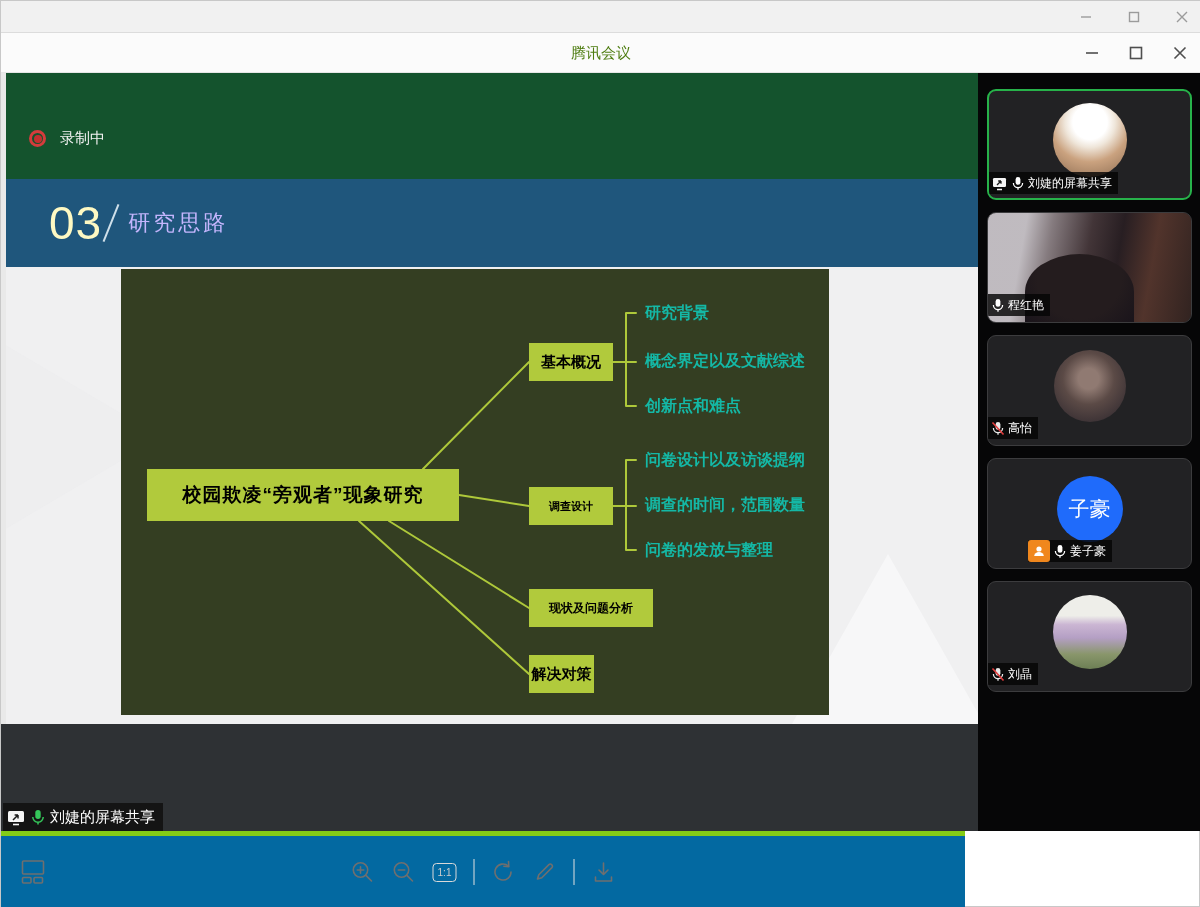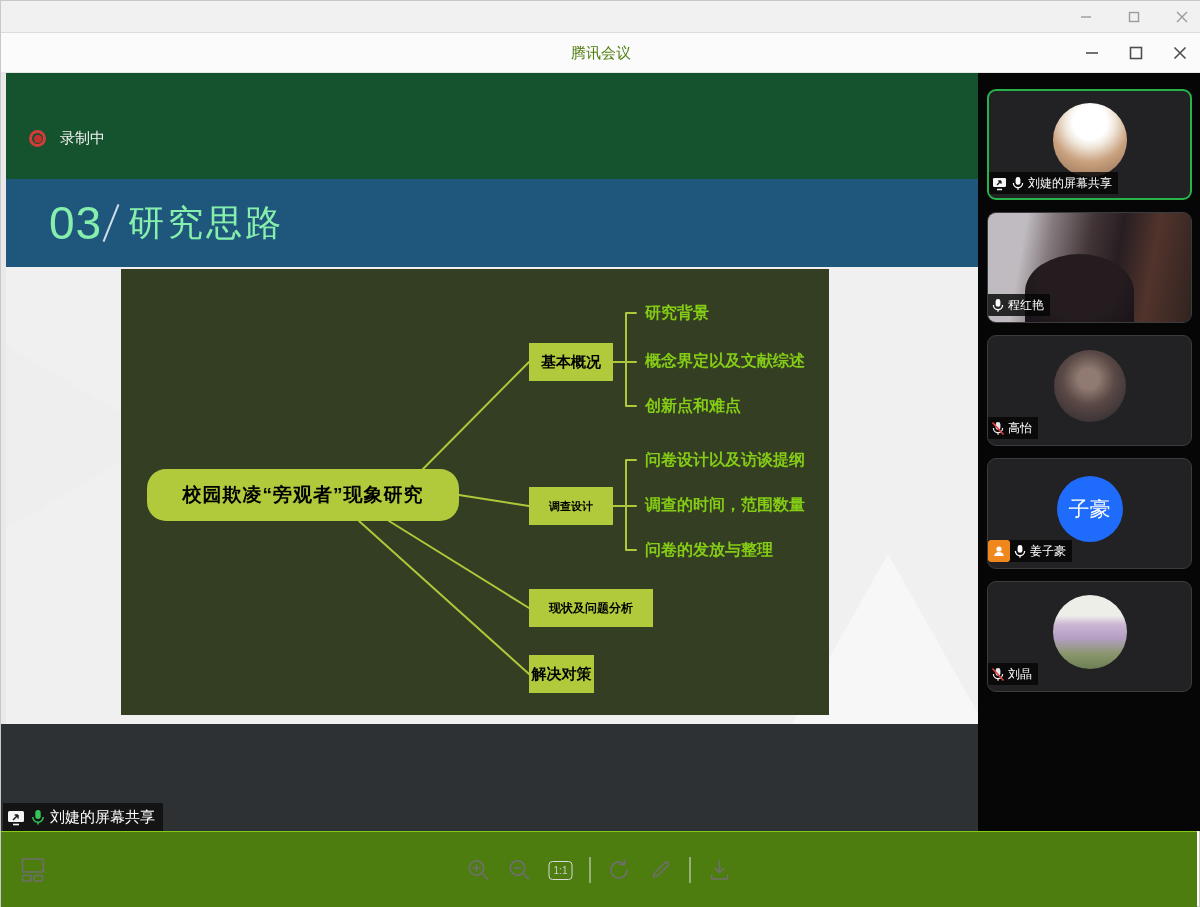--- a/index.html
+++ b/index.html
@@ -20,37 +20,37 @@
   
   .share-area { position:absolute; left:0; top:72px; width:977px; height:758px; background:#2b2b2b; }
   .share-left-edge { position:absolute; left:0; top:0; width:5px; height:651px; background:#e9e9e9; z-index:5; }
   .band-top { position:absolute; left:0; top:0; width:977px; height:106px; background:#14532d; }
   .record-pill { position:absolute; left:28px; top:56px; display:flex; align-items:center; gap:14px; }
   .record-dot { width:17px; height:17px; border-radius:50%; border:3px solid #d43c3c; display:flex; align-items:center; justify-content:center; }
   .record-dot i { width:8px; height:8px; border-radius:50%; background:#c42f2f; }
   .record-text { color:#f2f2f2; font-size:15px; }
 
   .band-blue { position:absolute; left:0; top:106px; width:977px; height:88px; background:#1f567c; display:flex; align-items:center; }
-  .slide-no { color:#86efac; font-size:46px; font-weight:400; margin-left:48px; letter-spacing:1px; }
+  .slide-no { color:#fef9c3; font-size:46px; font-weight:400; margin-left:48px; letter-spacing:1px; }
   .slide-slash { width:2px; height:40px; background:#cfe0ea; transform:rotate(22deg); margin:0 16px 0 8px; }
-  .slide-title { color:#86efac; font-size:36px; font-weight:500; letter-spacing:3px; }
+  .slide-title { color:#c4b5fd; font-size:22px; font-weight:500; letter-spacing:3px; }
 
   .slide-body { position:absolute; left:0; top:194px; width:977px; height:457px; background:#f0f0f1; overflow:hidden; }
   .deco-tri1 { position:absolute; right:-40px; bottom:-60px; width:260px; height:230px; background:#f7f7f8; clip-path:polygon(50% 0,100% 100%,0 100%); }
   .deco-tri2 { position:absolute; left:-60px; top:40px; width:220px; height:260px; background:#ececee; clip-path:polygon(0 0,100% 50%,0 100%); opacity:.5; }
 
   .mindmap { position:absolute; left:120px; top:2px; width:708px; height:446px; background:#343e22; }
   .mindmap svg.lines { position:absolute; left:0; top:0; }
   .mm-box { position:absolute; background:#b1ca3c; color:#000000; font-weight:bold; display:flex; align-items:center; justify-content:center; }
-  .mm-root { left:26px; top:200px; width:312px; height:52px; font-size:19px; letter-spacing:1px;border-radius:19px; }
+  .mm-root { left:26px; top:200px; width:312px; height:52px; font-size:19px; letter-spacing:1px; }
   .mm-b1 { left:408px; top:74px;  width:84px;  height:38px; font-size:15px; }
   .mm-b2 { left:408px; top:218px; width:84px;  height:38px; font-size:11px; }
   .mm-b3 { left:408px; top:320px; width:124px; height:38px; font-size:12px; }
   .mm-b4 { left:408px; top:386px; width:65px;  height:38px; font-size:15px; }
-  .mm-leaf { position:absolute; left:524px; color:#84cc16; font-weight:bold; font-size:16px; white-space:nowrap; }
+  .mm-leaf { position:absolute; left:524px; color:#14b8a6; font-weight:bold; font-size:16px; white-space:nowrap; }
 
   .band-bottom { position:absolute; left:0; top:651px; width:977px; height:107px; background:#2e3134; }
   .presenter-label { position:absolute; left:2px; bottom:0; background:#141414; color:#fff; font-size:15px; display:flex; align-items:center; gap:4px; padding:4px 8px 4px 4px; height:28px; }
 
   
   .sidebar { position:absolute; left:977px; top:72px; width:223px; height:758px; background:#060607; padding:16px 9px 0 9px; display:flex; flex-direction:column; gap:12px; }
   .tile { position:relative; width:205px; height:111px; background:#222224; border:1px solid #3c3c3e; border-radius:9px; overflow:hidden; }
   .tile.active { border:2px solid #27b24a; }
   .tile-label { position:absolute; left:0; bottom:6px; background:rgba(5,5,5,.82); color:#fff; font-size:12px; display:flex; align-items:center; gap:3px; padding:2px 6px 2px 3px; height:22px; }
   .tile.active .tile-label { bottom:4px; }
@@ -59,21 +59,21 @@
   .avatar.girl   { width:72px; height:72px; background:radial-gradient(circle at 48% 40%, #907a72 0 18%, #5b4a46 45%, #27222a 100%); }
   .avatar.man    { width:74px; height:74px; background:linear-gradient(135deg, #e6e6e6 0 40%, #9a9a9a 55%, #3c3a3c 75%, #242424 100%); }
   .avatar.flowers{ width:74px; height:74px; background:linear-gradient(180deg, #eeeee9 0 28%, #cbb6d3 40%, #b49fc4 58%, #89966b 80%, #6d7f55 100%); }
   .avatar.blue   { width:66px; height:66px; background:#1f6bfb; display:flex; align-items:center; justify-content:center; color:#fff; font-size:21px; }
   .video-frame { position:absolute; inset:0; background:
       linear-gradient(100deg, rgba(200,195,200,.95) 0 18%, rgba(150,138,142,.85) 30%, rgba(70,55,58,.9) 48%, rgba(40,30,34,.95) 62%, rgba(90,55,45,.85) 78%, rgba(50,35,32,.95) 100%); }
   .video-frame::after { content:""; position:absolute; left:18%; right:28%; top:38%; bottom:-8%; border-radius:50% 50% 0 0; background:radial-gradient(ellipse at 50% 30%, #241c1e 0 55%, #17121a 100%); }
   .host-badge { width:22px; height:22px; background:#f0871d; border-radius:3px; display:flex; align-items:center; justify-content:center; flex:none; }
 
   
-  .toolbar { position:absolute; left:0; top:830px; width:1196px; height:77px; background:#4d7c0f; border-top:1px solid #84cc16; }
+  .toolbar { position:absolute; left:0; top:830px; width:964px; height:77px; background:#0369a1; border-top:5px solid #84cc16; }
   .tool-left { position:absolute; left:20px; top:50%; transform:translateY(-50%); }
   .tool-center { position:absolute; left:50%; top:50%; transform:translate(-50%,-50%); display:flex; align-items:center; gap:17px; }
   .tool-btn { display:flex; align-items:center; justify-content:center; cursor:pointer; }
   .tool-sep { width:1px; height:26px; background:#e2e2e2; }
   .fit-btn { border:1px solid #d9d9d9; border-radius:4px; color:#ccc; font-size:10px; width:24px; height:19px; display:flex; align-items:center; justify-content:center; }
   .icon-stroke { stroke:#6f6f6f; fill:none; stroke-width:1.6; stroke-linecap:round; stroke-linejoin:round; }
 </style>
 </head>
 <body>
 
@@ -223,21 +223,21 @@
           <path d="M2.4,7 a4.6,4.6 0 0 0 9.2,0" stroke="#e8e8e8" stroke-width="1.3" fill="none"></path>
           <line x1="7" y1="11.6" x2="7" y2="13.8" stroke="#e8e8e8" stroke-width="1.3"></line>
           <line x1="1.5" y1="1.5" x2="12.5" y2="13.5" stroke="#e23c3c" stroke-width="1.6"></line>
         </svg>
         <span>高怡</span>
       </div>
     </div>
 
     <div class="tile">
       <div class="avatar blue">子豪</div>
-      <div class="tile-label" style="padding-left:0;">
+      <div class="tile-label" style="padding-left:0;margin-left:40px;">
         <span class="host-badge">
           <svg width="14" height="14">
               <circle cx="7" cy="5" r="2.6" fill="#fff"></circle>
               <path d="M2.2,12 a4.8,4 0 0 1 9.6,0 z" fill="#fff"></path>
             </svg>
         </span>
         <svg width="14" height="15">
           <rect x="4.6" y="1" width="4.8" height="7.8" rx="2.4" fill="#fff"></rect>
           <path d="M2.4,7 a4.6,4.6 0 0 0 9.2,0" stroke="#fff" stroke-width="1.3" fill="none"></path>
           <line x1="7" y1="11.6" x2="7" y2="13.8" stroke="#fff" stroke-width="1.3"></line>

